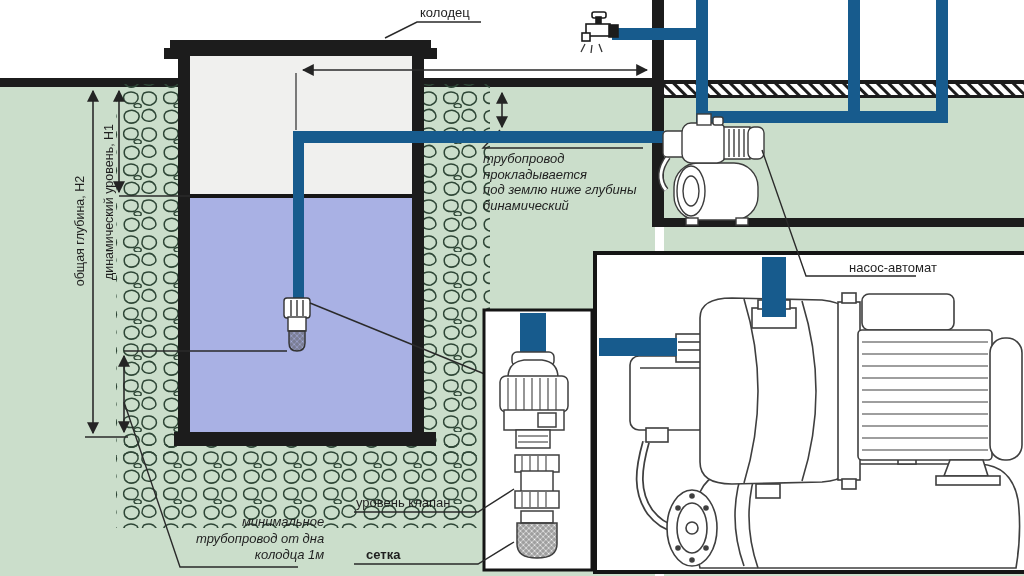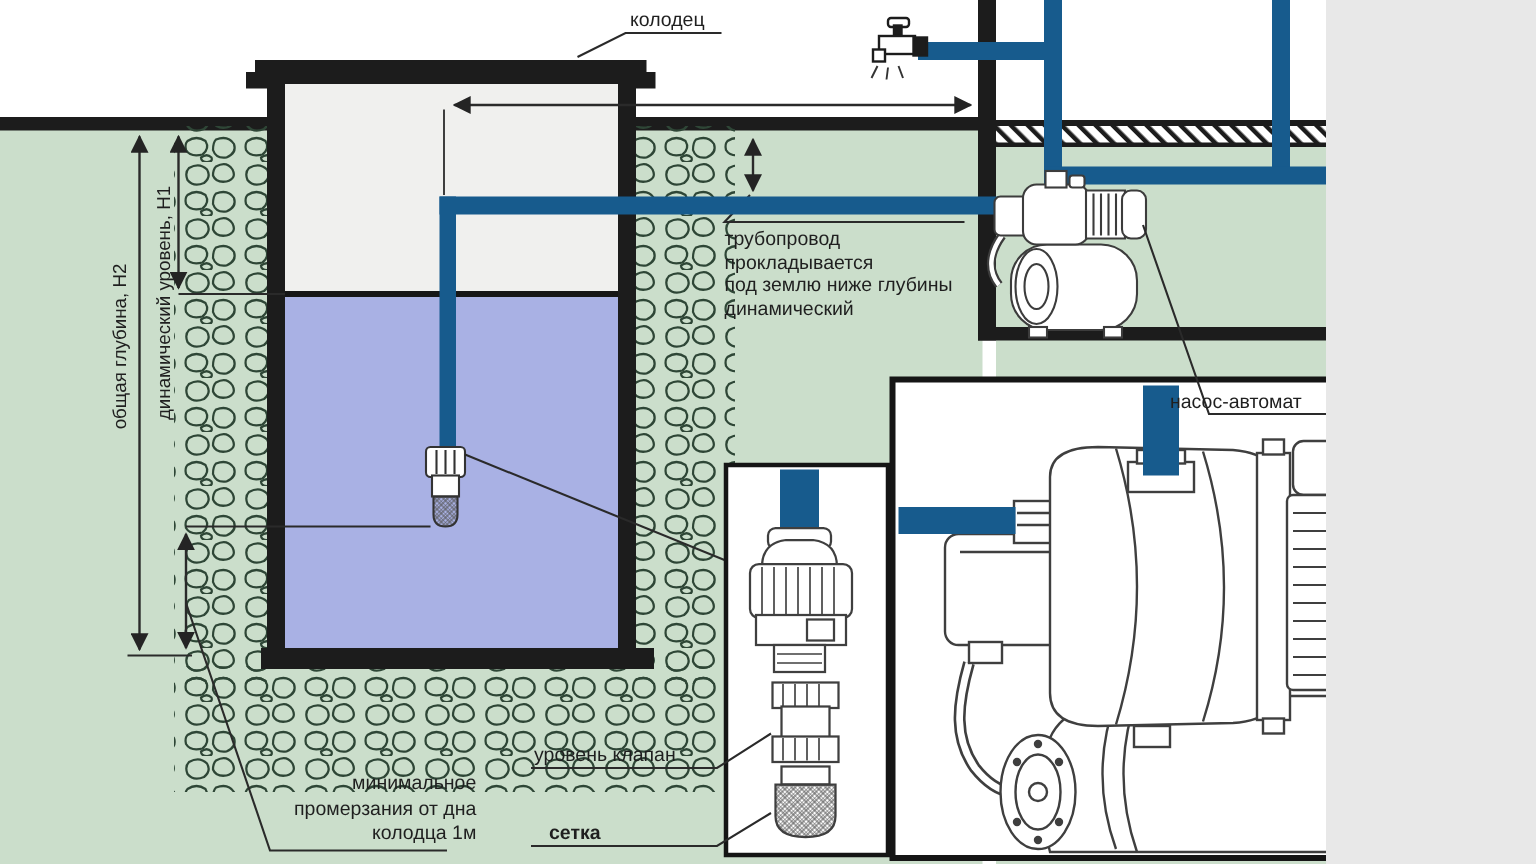--- a/index.html
+++ b/index.html
@@ -1,22 +1,22 @@
 <!DOCTYPE html>
 <html><head>
 <meta charset="utf-8">
 <style>
   html,body{margin:0;padding:0;background:#e8e8e8;}
-  .canvas{position:relative;width:884px;height:576px;background:#ffffff;overflow:hidden;
+  .canvas{position:relative;width:1024px;height:576px;background:#ffffff;overflow:hidden;
           font-family:"Liberation Sans", sans-serif;}
   .canvas svg{position:absolute;left:0;top:0;}
   .lbl{position:absolute;color:#1f1f1f;font-size:13px;line-height:15.5px;white-space:nowrap;}
   .lbl.small{font-size:12.5px;}
   .rot{transform:translate(-50%,-50%) rotate(-90deg);transform-origin:center;}
-  .note-line{display:block;}
+  .note-line{display:block;font-style:italic;}
 </style>
 </head>
 <body>
 
 <div class="canvas">
 
 <svg width="1024" height="576" viewBox="0 0 1024 576">
   <defs>
     <marker id="ah" viewBox="0 0 10 10" refX="9" refY="5" markerWidth="7.5" markerHeight="7.5" orient="auto-start-reverse">
           <path d="M0 0 L10 5 L0 10 z" fill="#242424"></path>
@@ -258,26 +258,26 @@
 
 <div class="lbl" style="left:420px;top:5px;">колодец</div>
 
 <div class="lbl" style="left:483px;top:151px;">
   <span class="note-line">трубопровод</span>
   <span class="note-line">прокладывается</span>
   <span class="note-line">под землю ниже глубины</span>
   <span class="note-line">динамический</span>
 </div>
 
-<div class="lbl" style="left:780px;top:260px;">насос-автомат</div>
+<div class="lbl" style="left:849px;top:260px;">насос-автомат</div>
 <div class="lbl" style="left:356px;top:495px;">уровень клапан</div>
 <div class="lbl" style="left:366px;top:547px;font-weight:bold;">сетка</div>
 
 <div class="lbl" style="left:196px;top:514px;line-height:16.5px;text-align:right;">
   <span class="note-line">минимальное</span>
-  <span class="note-line">промерзания от дна</span>
+  <span class="note-line">трубопровод от дна</span>
   <span class="note-line">колодца 1м</span>
 </div>
 
 <div class="lbl small rot" style="left:81px;top:231px;">общая глубина, Н2</div>
 <div class="lbl small rot" style="left:110px;top:202px;">динамический уровень, Н1</div>
 
 </div>
 
 </body></html>

